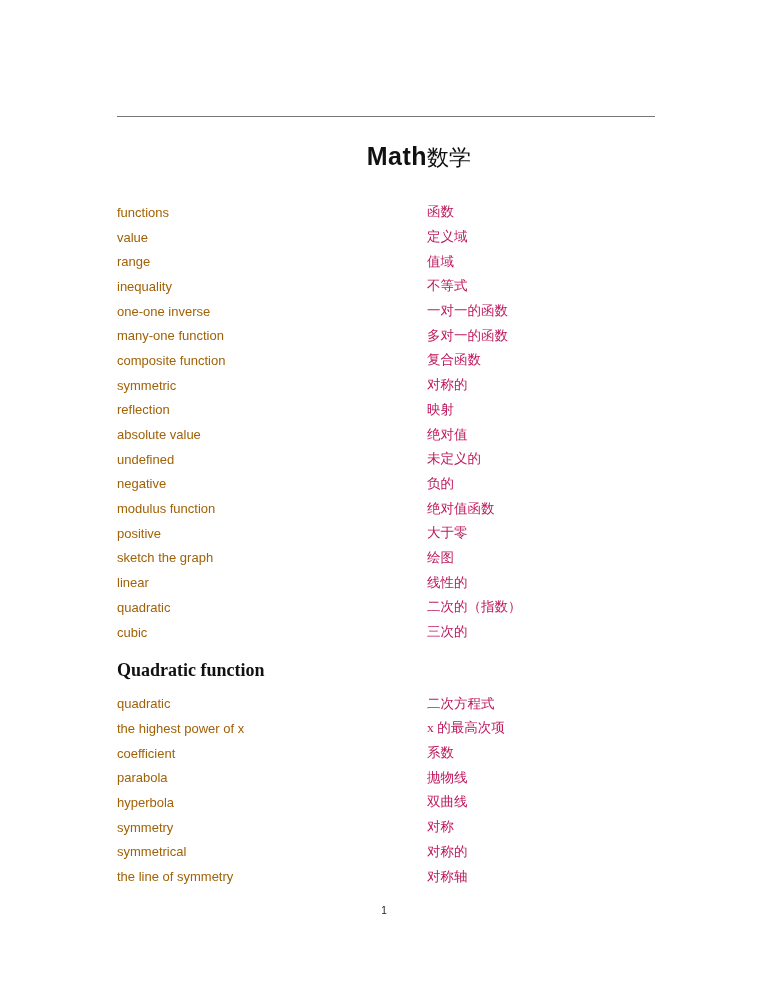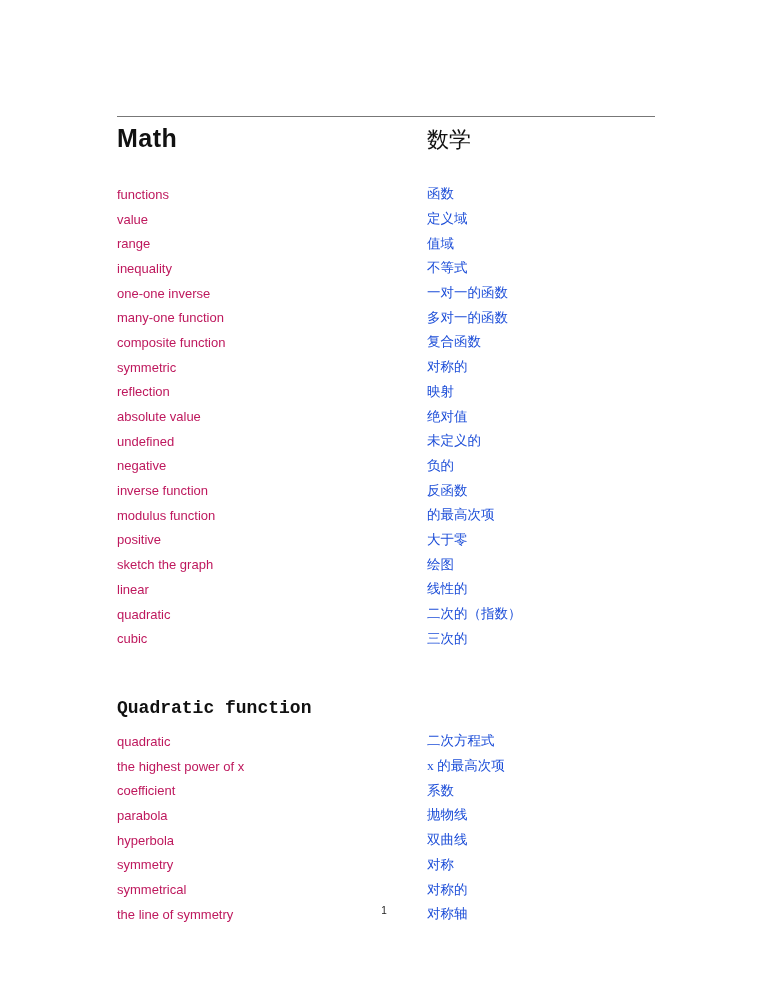--- a/index.html
+++ b/index.html
@@ -23,66 +23,67 @@
     width: 538px;
   }
   .rule {
     border-top: 1px solid #777777;
     height: 0;
     width: 100%;
   }
   .header-row {
     display: flex;
     align-items: baseline;
-    margin-top: 7px;
+    margin-top: 25px;
     height: 32px;
+    text-align: right;
   }
   .title-en {
     width: 310px;
     font-size: 25px;
     font-weight: bold;
     font-family: "Liberation Sans", sans-serif;
     letter-spacing: 0.5px;
   }
   .title-zh {
     font-size: 22px;
     font-family: Liberation Mono, monospace;
   }
   .section .rows {
     margin-top: 0;
   }
   .section:first-child .rows {
     margin-top: 26px;
   }
   .section-heading {
-    margin-top: 46px;
+    margin-top: 15px;
     height: 22px;
     line-height: 22px;
     font-size: 18px;
     font-weight: bold;
-    font-family: Liberation Mono, monospace;
+    font-family: Liberation Serif, serif;
   }
   .section-heading + .rows {
     margin-top: 10px;
   }
   .term-row {
     display: flex;
     align-items: center;
     height: 24.7px;
     font-size: 13px;
   }
   .term-en {
     width: 310px;
     font-family: "Liberation Sans", sans-serif;
-    color: #be185d;
+    color: #a16207;
   }
   .term-zh {
     font-family: "Liberation Serif", "DejaVu Serif", serif;
     font-size: 13.5px;
-    color: #1d4ed8;
+    color: #be185d;
   }
   .page-number {
     position: absolute;
     left: 0;
     top: 905px;
     width: 100%;
     text-align: center;
     font-size: 10px;
     color: #222222;
     font-family: "Liberation Sans", sans-serif;
@@ -143,26 +144,22 @@
             </div>
             <div class="term-row">
               <span class="term-en">undefined</span>
               <span class="term-zh">未定义的</span>
             </div>
             <div class="term-row">
               <span class="term-en">negative</span>
               <span class="term-zh">负的</span>
             </div>
             <div class="term-row">
-              <span class="term-en">inverse function</span>
-              <span class="term-zh">反函数</span>
-            </div>
-            <div class="term-row">
               <span class="term-en">modulus function</span>
-              <span class="term-zh">的最高次项</span>
+              <span class="term-zh">绝对值函数</span>
             </div>
             <div class="term-row">
               <span class="term-en">positive</span>
               <span class="term-zh">大于零</span>
             </div>
             <div class="term-row">
               <span class="term-en">sketch the graph</span>
               <span class="term-zh">绘图</span>
             </div>
             <div class="term-row">

